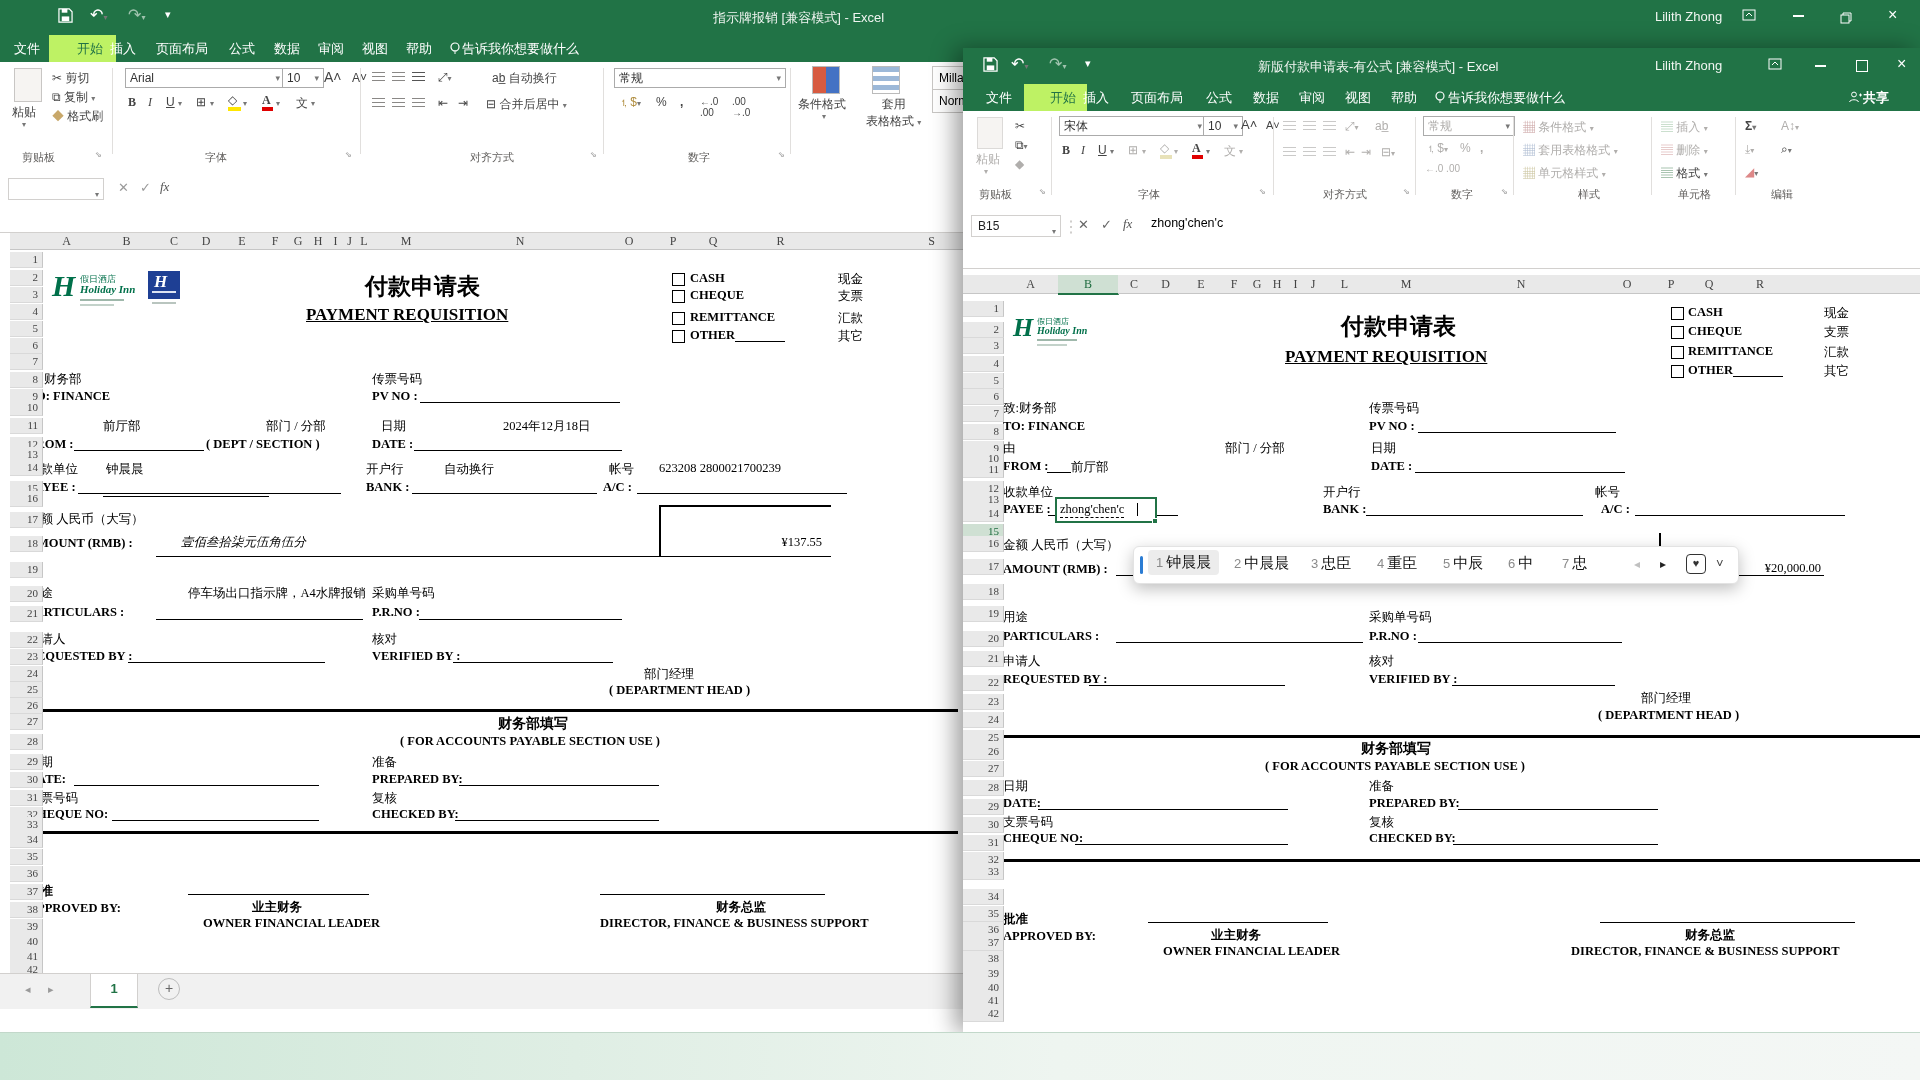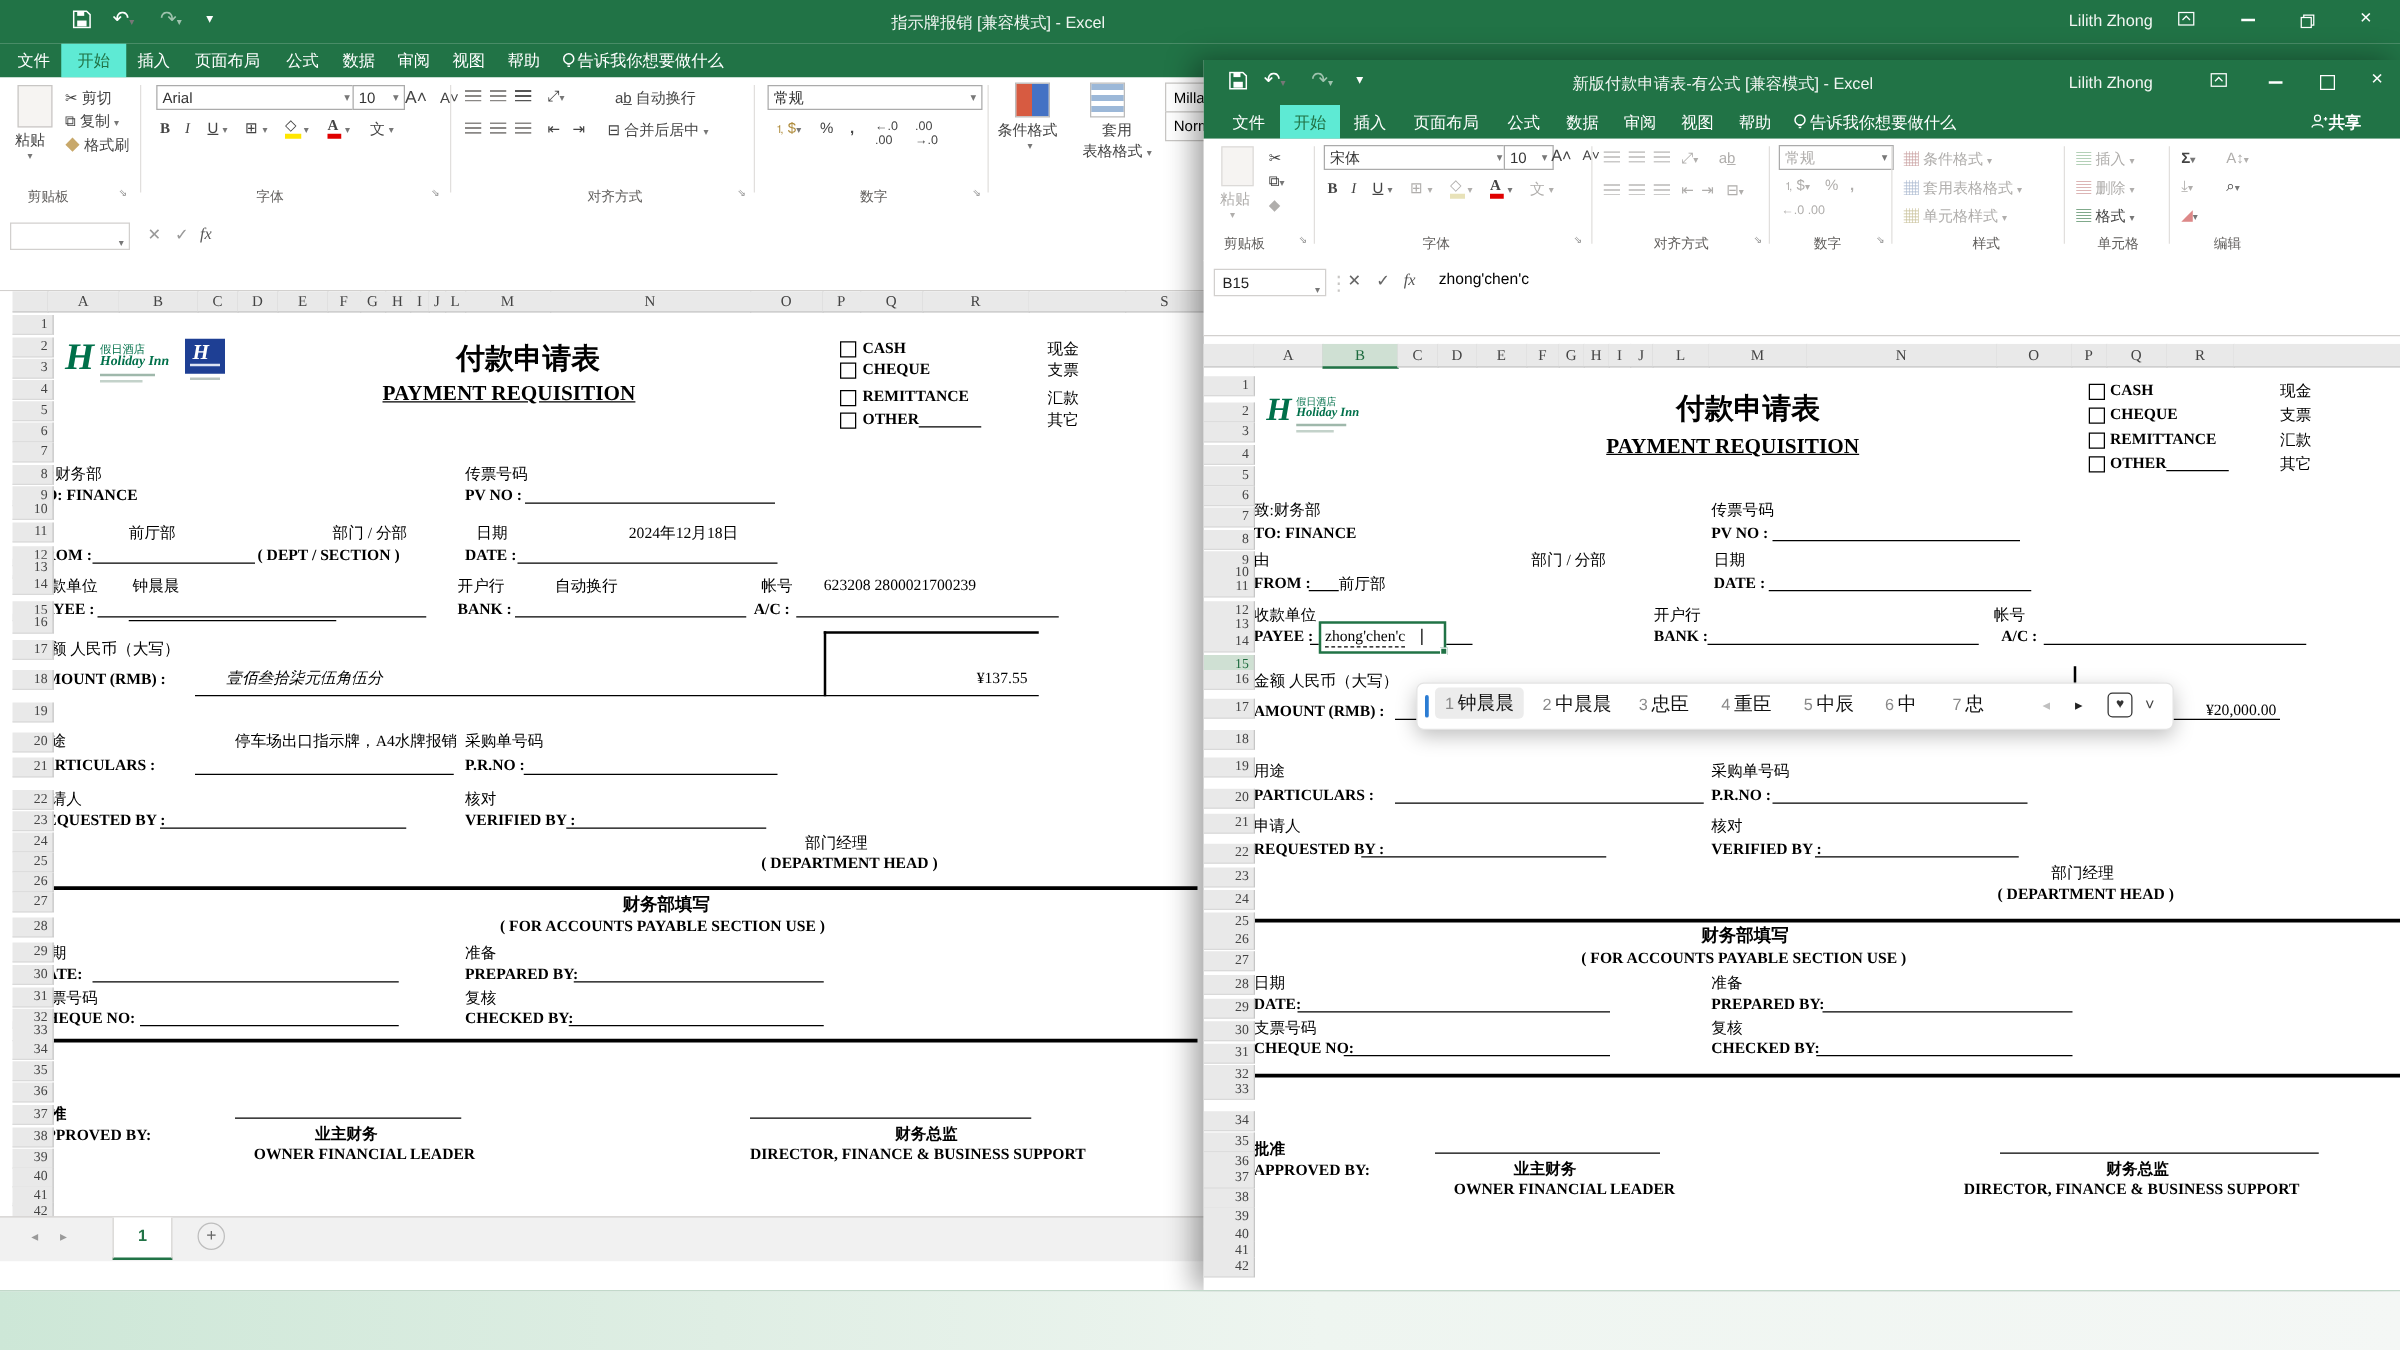--- a/index.html
+++ b/index.html
@@ -4,21 +4,21 @@
 <style>
   html,body{margin:0;padding:0;background:#444;}
   #screen{position:relative;width:1920px;height:1080px;overflow:hidden;background:#fff;
           font-family:"Liberation Sans",sans-serif;-webkit-font-smoothing:antialiased;}
   .a{position:absolute;}
   
   .tbar{background:#217346;color:#fff;}
   .tbar .ttl{font-size:13px;color:#f0f5f1;white-space:nowrap;}
   .tabs{background:#217346;}
   .tab{position:absolute;color:#fff;font-size:13px;height:27px;line-height:27px;text-align:center;white-space:nowrap;}
-  .tab.active{background:#5eead4;color:#217346;}
+  .tab.active{background:#bef264;color:#217346;padding-left:15px;}
   .ribbon{background:#fff;border-bottom:1px solid #d2d0ce;}
   .glabel{position:absolute;font-size:11px;color:#605e5c;white-space:nowrap;}
   .gsep{position:absolute;width:1px;top:6px;height:86px;background:#e1dfdd;}
   .rbtn{position:absolute;font-size:12px;color:#444;white-space:nowrap;}
   .rbtn.dis{color:#b0aeac;}
   .combo{position:absolute;background:#fff;border:1px solid #ababab;font-size:12px;color:#333;
          padding:0 4px;line-height:18px;white-space:nowrap;overflow:hidden;}
   .combo .dd{float:right;color:#777;font-size:9px;}
   .dd2{color:#777;font-size:8px;}
   .bars{display:inline-block;width:13px;height:9px;

